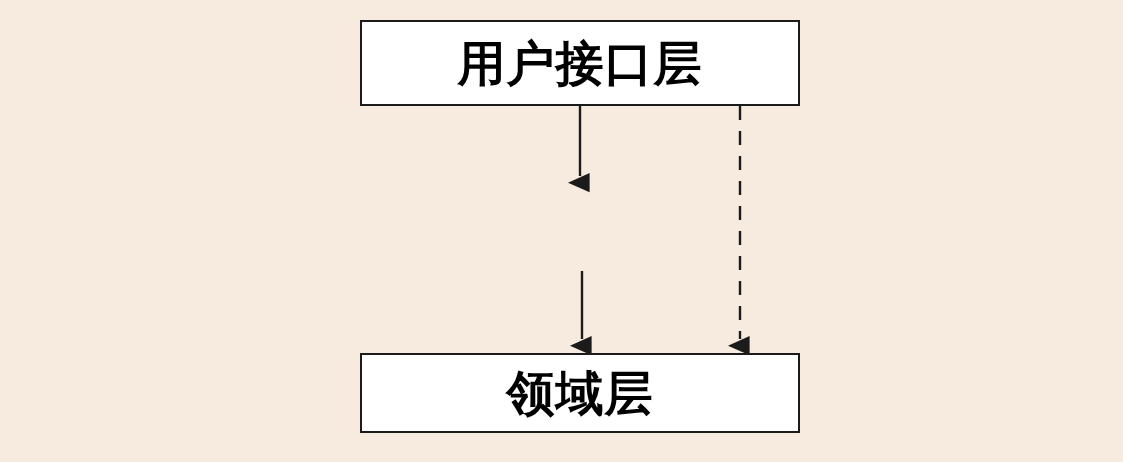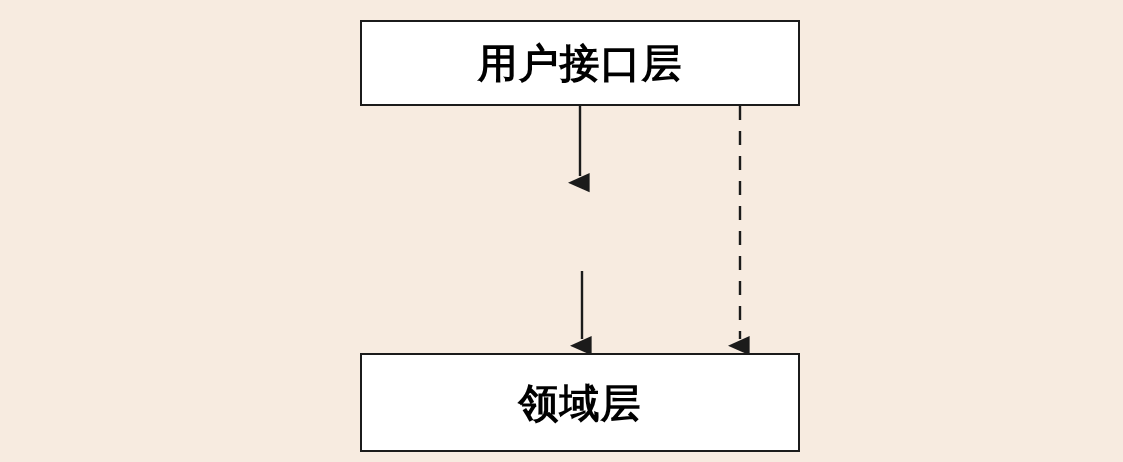--- a/index.html
+++ b/index.html
@@ -31,21 +31,21 @@
   .node-box {
     position: absolute;
     box-sizing: border-box;
     background: #ffffff;
     border: 2.5px solid #1b1b1b;
     display: flex;
     align-items: center;
     justify-content: center;
   }
   .node-label {
-    font-size: 40px;
+    font-size: 48px;
     font-weight: bold;
     color: #000000;
     line-height: 1;
     letter-spacing: 1px;
     white-space: nowrap;
     text-align: center;
   }
   #node-ui {
     left: 360px;
     top: 20px;
@@ -55,21 +55,21 @@
   #node-app {
     left: 360px;
     top: 190px;
     width: 321px;
     height: 81px;
   }
   #node-domain {
     left: 360px;
     top: 353px;
     width: 440px;
-    height: 99px;
+    height: 80px;
   }
 </style>
 </head>
 <body>
 
 <div id="diagram-canvas">
 
   <svg id="connectors-layer" width="1123" height="462" viewBox="0 0 1123 462" xmlns="http://www.w3.org/2000/svg">
     <defs>
       <marker id="arrow-solid" markerWidth="12" markerHeight="12" refX="1.2" refY="4" orient="auto" markerUnits="strokeWidth">

